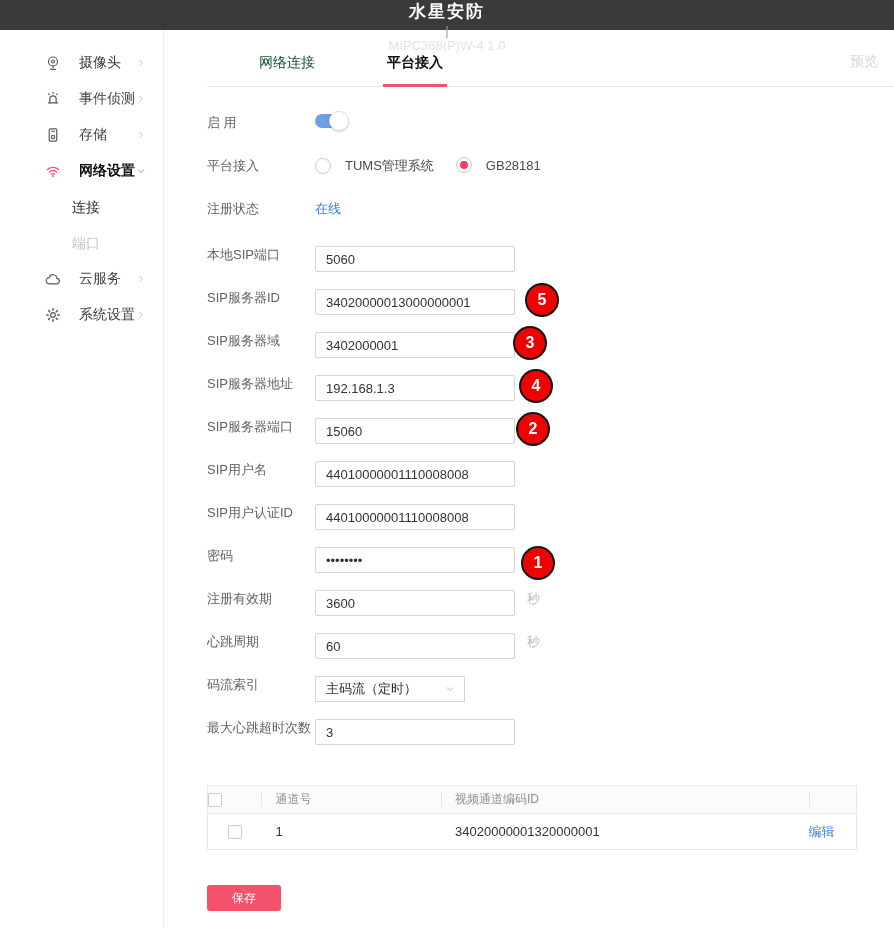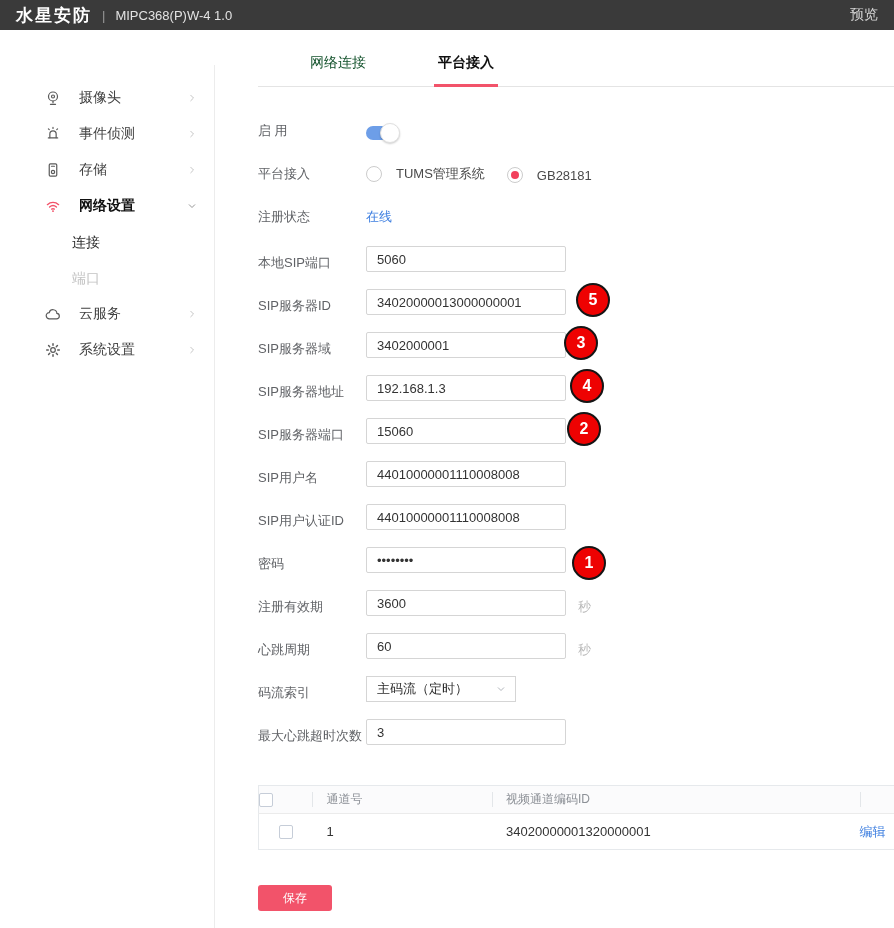--- a/index.html
+++ b/index.html
@@ -2,47 +2,47 @@
 <html><head>
 <meta charset="utf-8">
 <style>
   * { box-sizing: border-box; margin: 0; padding: 0; }
   html,body { width:894px; height:928px; }
   body {
     font-family: "Liberation Sans", "DejaVu Sans", sans-serif;
     background:#fff; color:#333; overflow:hidden; position:relative;
   }
   
-  .topbar{ height:30px; background:#3a3a3a; display:flex; align-items:center; padding:0 16px; }
+  .topbar{ height:30px; background:#3a3a3a; display:flex; align-items:center; padding:0 16px;flex-direction:column; }
   .topbar .logo{ color:#fff; font-size:17px; font-weight:bold; letter-spacing:2px; }
   .topbar .sep{ color:#9a9a9a; margin:0 10px; font-size:13px; }
   .topbar .model{ color:#e3e3e3; font-size:13px; }
   .topbar .preview{ margin-left:auto; color:#d6d6d6; font-size:14px; cursor:pointer; }
   
   .layout{ display:flex; height:898px; }
-  .sidebar{ width:215px; flex-shrink:0; border-right:1px solid #ececec; padding-top:15px;margin-top:35px; }
+  .sidebar{ width:164px; flex-shrink:0; border-right:1px solid #ececec; padding-top:15px; }
   .side-item{ display:flex; align-items:center; height:36px; padding:0 16px 0 44px; font-size:14px; color:#3f3f3f; cursor:pointer; }
   .side-item .sicon{ width:18px; height:18px; margin-right:17px; color:#5a5a5a; display:flex; align-items:center; }
   .side-item.active .sicon{ color:#f2536a; }
   .side-item.active .slabel{ font-weight:bold; color:#111; }
   .side-item .chev{ margin-left:auto; display:flex; color:#bdbdbd; }
   .side-item.active .chev{ color:#8a8a8a; }
   .sub-item{ height:36px; line-height:36px; padding-left:72px; font-size:14px; cursor:pointer; }
   .sub-item.current{ color:#2b2b2b; }
   .sub-item.disabled{ color:#c3c3c3; }
   svg{ display:block; }
   
   .content{ flex:1; padding-left:43px; }
   .tabs{ display:flex; border-bottom:1px solid #e4e4e4; padding-top:24px; }
   .tab{ padding:0 4px 14px; font-size:14px; color:#14532d; cursor:pointer; }
   .tab:first-child{ margin-left:48px; margin-right:64px; }
   .tab.active{ color:#111; font-weight:bold; border-bottom:3px solid #f2536a; margin-bottom:-1px; padding-bottom:11px; }
   
   .form{ padding-top:5px; }
-  .frow{ display:flex; align-items:flex-end; margin-top:17px; position:relative; min-height:26px; }
+  .frow{ display:flex; align-items:flex-start; margin-top:17px; position:relative; min-height:26px; }
   .frow.gap{ margin-top:20px; }
   .flabel{ width:108px; flex-shrink:0; font-size:13px; color:#606266; }
   .finput{ width:200px; height:26px; border:1px solid #d5d5d5; border-radius:2px; padding:0 10px; font-size:13px; color:#333; font-family:inherit; background:#fff; outline:none; }
   .unit{ margin-left:12px; font-size:13px; color:#b9b9b9; }
   
   .toggle{ width:30px; height:14px; border-radius:7px; background:#6d9ee8; position:relative; cursor:pointer; }
   .toggle .knob{ position:absolute; right:-4px; top:-3px; width:20px; height:20px; border-radius:50%; background:#fff; border:1px solid #e0e0e0; box-shadow:0 1px 2px rgba(0,0,0,.2); }
   
   .radio{ display:flex; align-items:center; margin-right:22px; cursor:pointer; font-size:13px; color:#4a4a4a; }
   .rcircle{ width:16px; height:16px; border:1px solid #ccc; border-radius:50%; margin-right:14px; background:#fff; position:relative; flex-shrink:0; }

